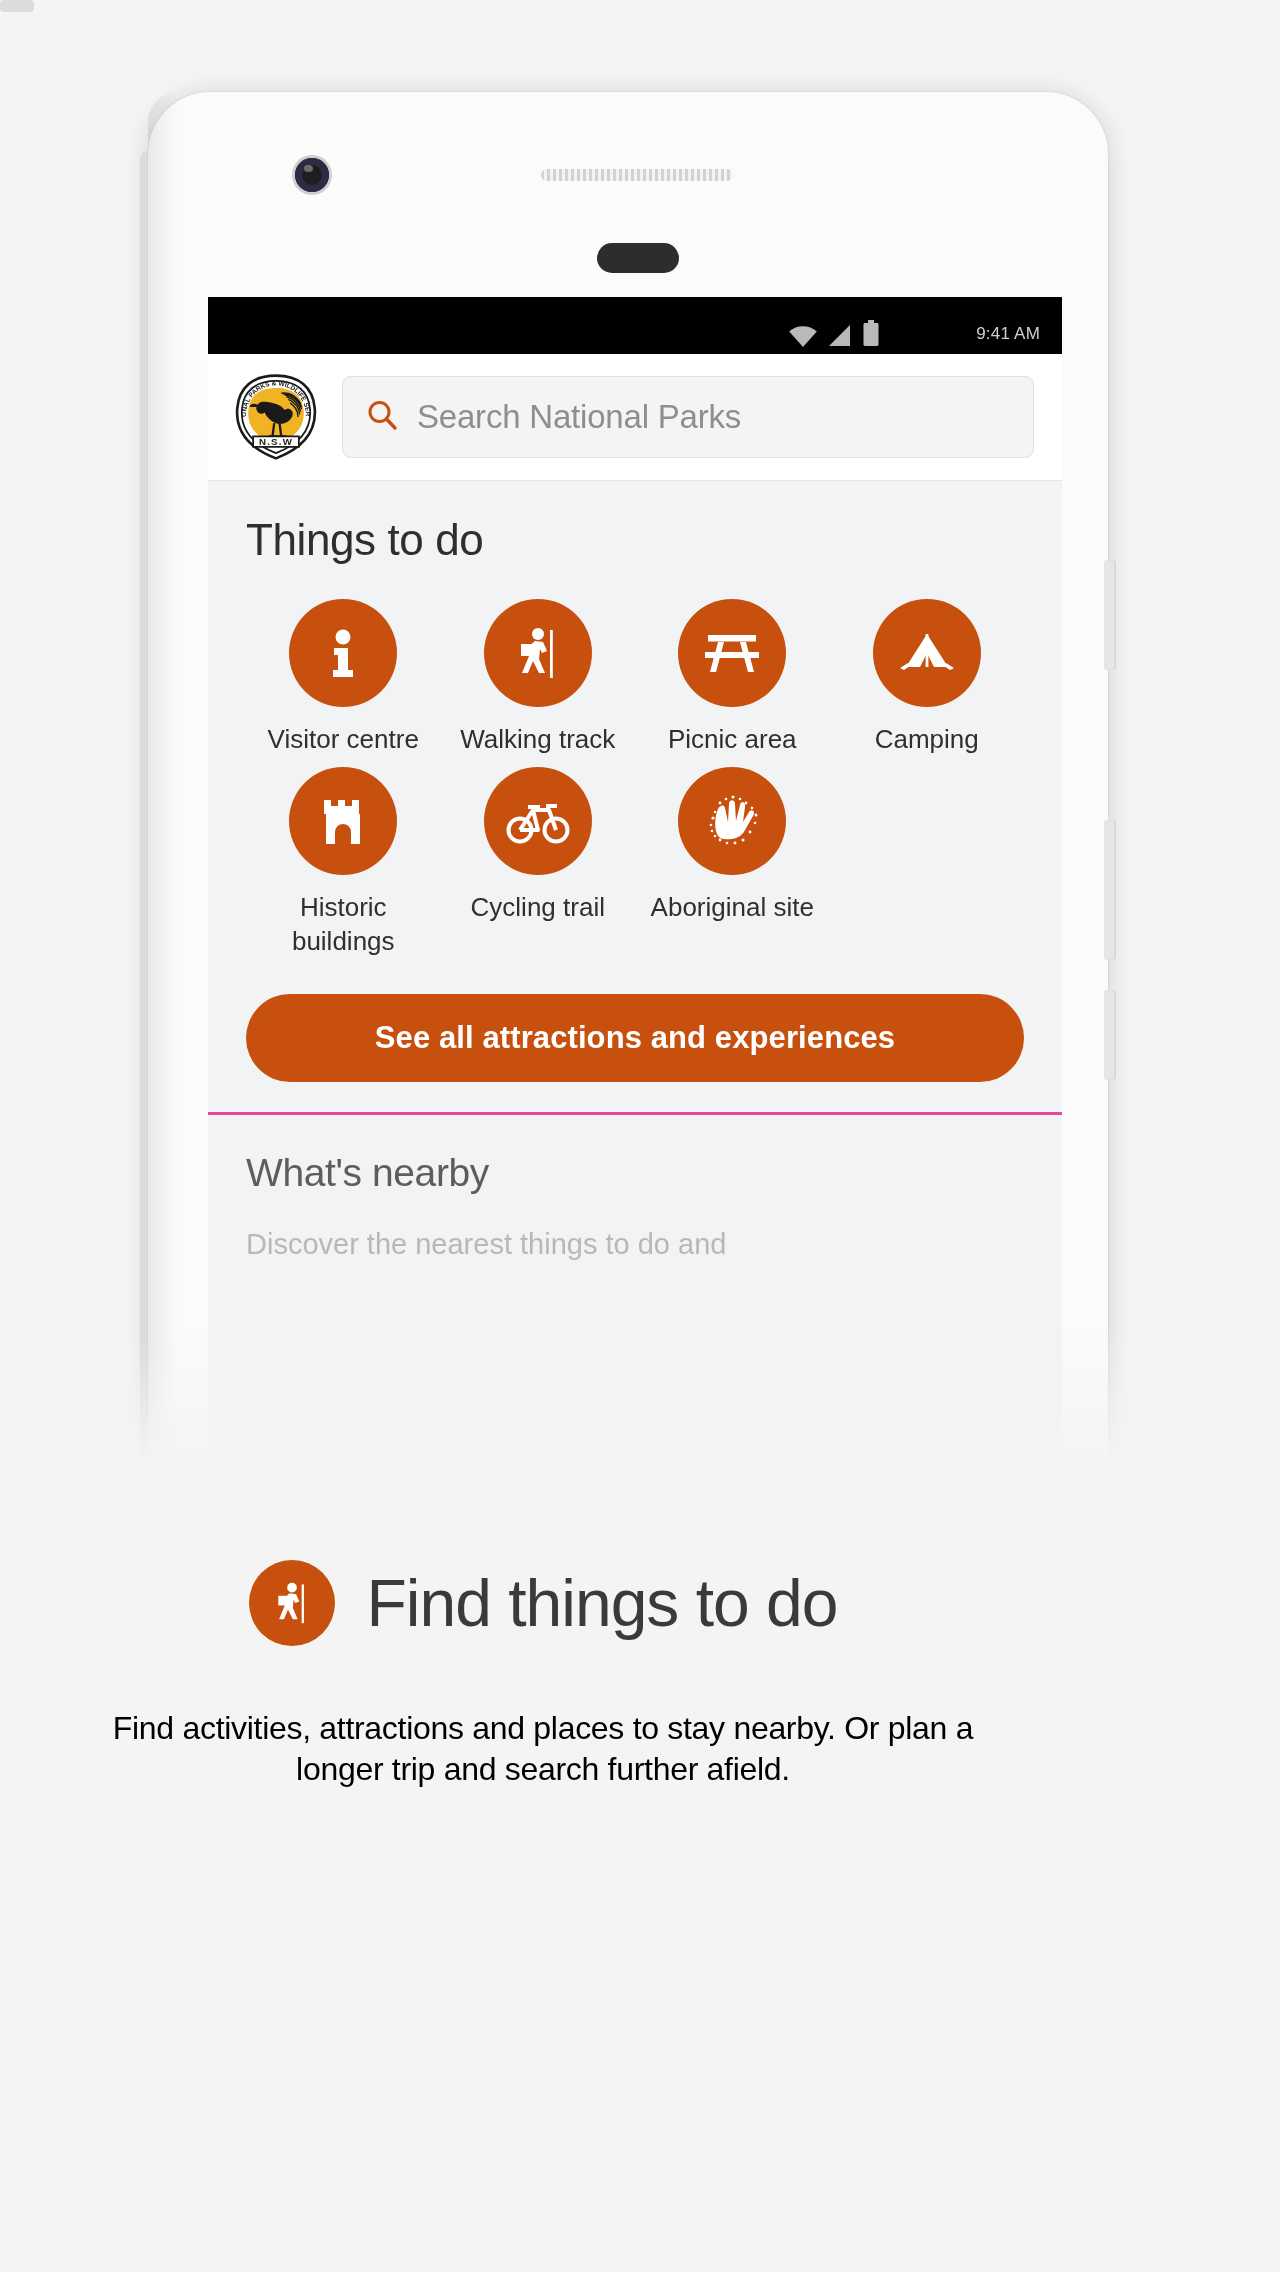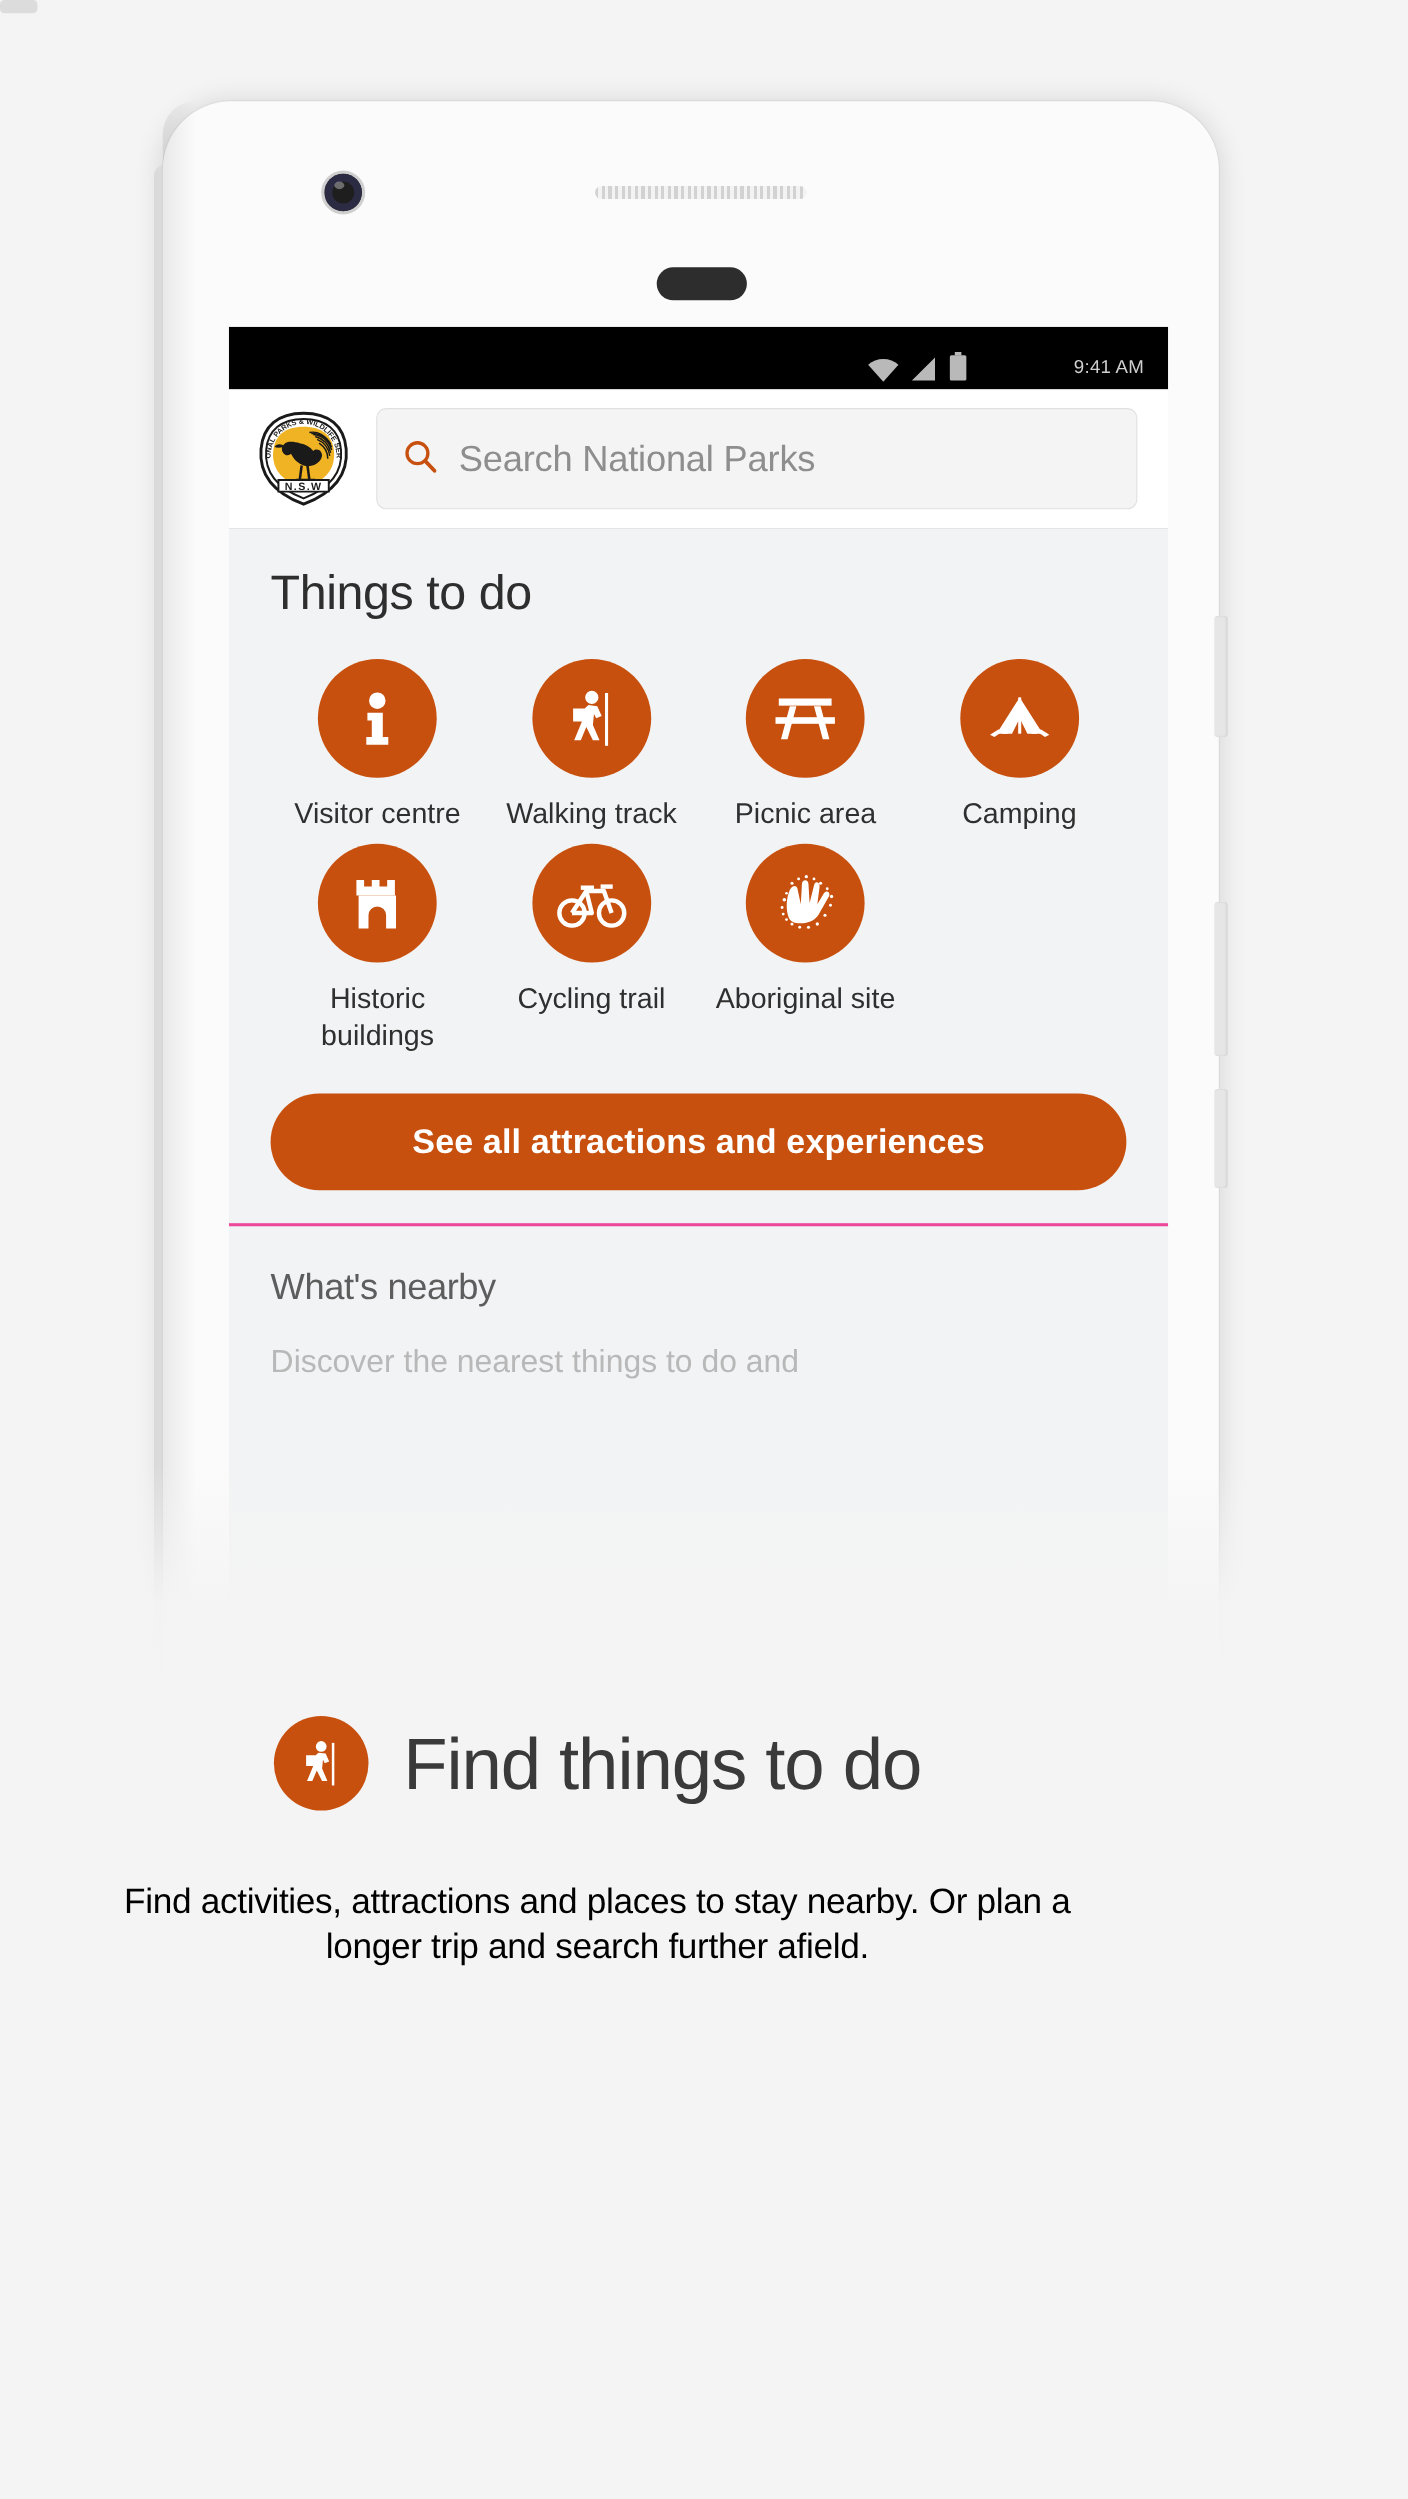--- a/index.html
+++ b/index.html
@@ -143,21 +143,21 @@
   }
 
   .logo {
     width: 88px; height: 88px;
     flex: none;
     position: relative;
   }
 
   .searchbar {
     flex: 1;
-    height: 92px;
+    height: 82px;
     background: #f4f4f4;
     border: 1px solid #e0e0e0;
     border-radius: 9px;
     display: flex;
     align-items: center;
     padding: 0 22px;
     gap: 18px;
   }
   .search-ph {
     color: #8e8e8e;
@@ -223,21 +223,21 @@
     letter-spacing: 0.1px;
     font-family: "Liberation Sans", sans-serif;
     cursor: pointer;
   }
 
   .nearby {
     padding: 36px 38px 0 38px;
     background: #f2f3f4;
   }
   .nearby-title {
-    font-size: 33px;
+    font-size: 39px;
     font-weight: 400;
     color: #5d5d5d;
     letter-spacing: -0.4px;
   }
   .nearby-sub {
     margin-top: 30px;
     font-size: 29px;
     color: #b8b8b8;
     line-height: 1.35;
   }

